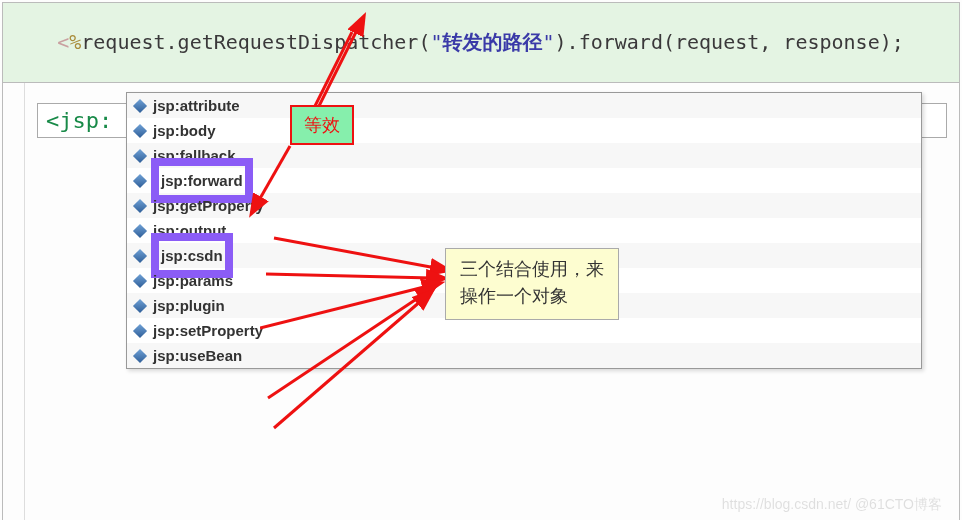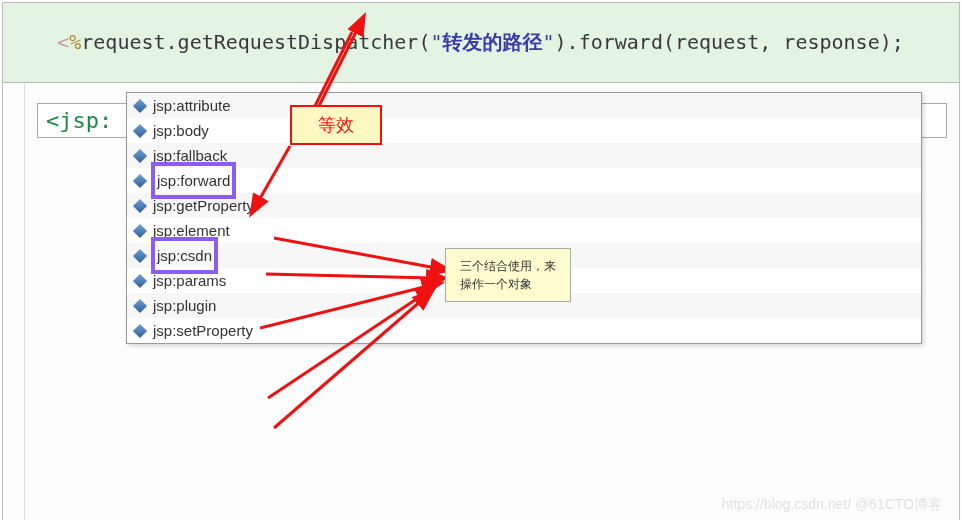--- a/index.html
+++ b/index.html
@@ -63,55 +63,56 @@
     background: #fff;
     font-family: "Segoe UI", "Microsoft YaHei", sans-serif;
     font-size: 15px;
     box-shadow: 2px 2px 4px rgba(0,0,0,0.15);
   }
   .row {
     display: flex;
     align-items: center;
     height: 25px;
     padding: 0 6px;
+    font-weight: bold;
   }
   .row:nth-child(odd)  { background: #f7f7f7; }
   .row:nth-child(even) { background: #ffffff; }
   .diamond {
     width: 10px; height: 10px;
     transform: rotate(45deg);
     background: linear-gradient(135deg, #6fa1d6 0%, #2f5e98 100%);
     margin: 0 8px 0 2px;
     flex: none;
   }
   .row span { color: #333; }
   .hlbox {
-    border: 4px solid #8b5cf6;
+    border: 8px solid #8b5cf6;
     padding: 6px 2px;
     margin-left: -2px;
   }
   .annot {
     position: absolute;
     border: 2px solid #ee1111;
-    background: #fef9c3;
+    background: #86efac;
     color: #ee1111;
     font-size: 18px;
-    padding: 6px 26px;
+    padding: 6px 12px;
     font-family: Liberation Mono, monospace;
     z-index: 5;
   }
   .annot2 {
     position: absolute;
     border: 1px solid #aaa;
     background: #fdfdd0;
     color: #333;
-    font-size: 12px;
+    font-size: 18px;
     padding: 8px 14px;
     line-height: 1.5;
-    font-family: Liberation Sans, sans-serif;
+    font-family: Liberation Mono, monospace;
     z-index: 5;
   }
   svg.arrow {
     position: absolute;
     z-index: 4;
     pointer-events: none;
   }
   .watermark {
     position: absolute;
     right: 20px;
@@ -154,37 +155,41 @@
     <div class="row">
       <div class="diamond"></div>
       <span class="hlbox">jsp:forward</span>
     </div>
     <div class="row">
       <div class="diamond"></div>
       <span>jsp:getProperty</span>
     </div>
     <div class="row">
       <div class="diamond"></div>
-      <span>jsp:element</span>
+      <span>jsp:output</span>
     </div>
     <div class="row">
       <div class="diamond"></div>
       <span class="hlbox">jsp:csdn</span>
     </div>
     <div class="row">
       <div class="diamond"></div>
       <span>jsp:params</span>
     </div>
     <div class="row">
       <div class="diamond"></div>
       <span>jsp:plugin</span>
     </div>
     <div class="row">
       <div class="diamond"></div>
       <span>jsp:setProperty</span>
+    </div>
+    <div class="row">
+      <div class="diamond"></div>
+      <span>jsp:useBean</span>
     </div>
   </div>
 
 <div class="annot" style="top:105px; left:290px;">等效</div>
 
 <div class="annot2" style="top:248px; left:445px;">
   <div>三个结合使用，来</div>
   <div>操作一个对象</div>
 </div>
 

